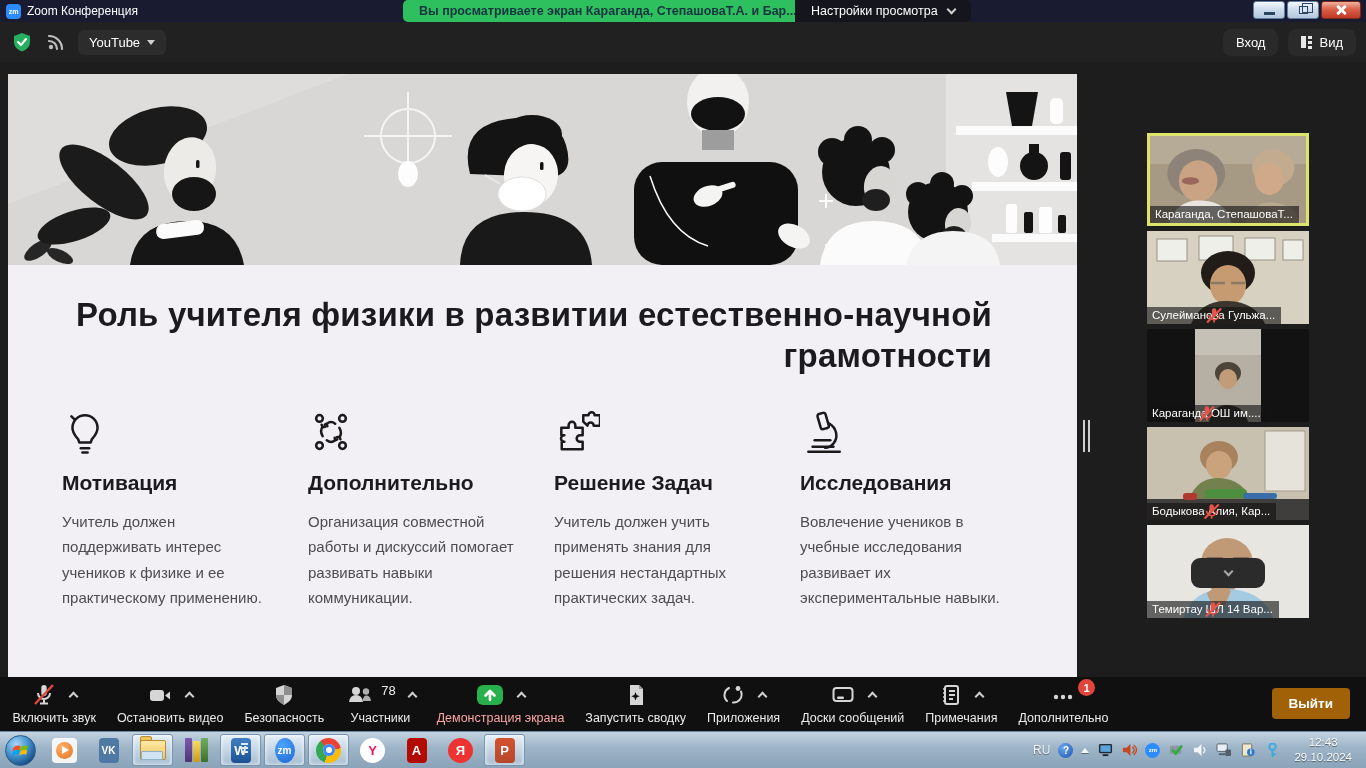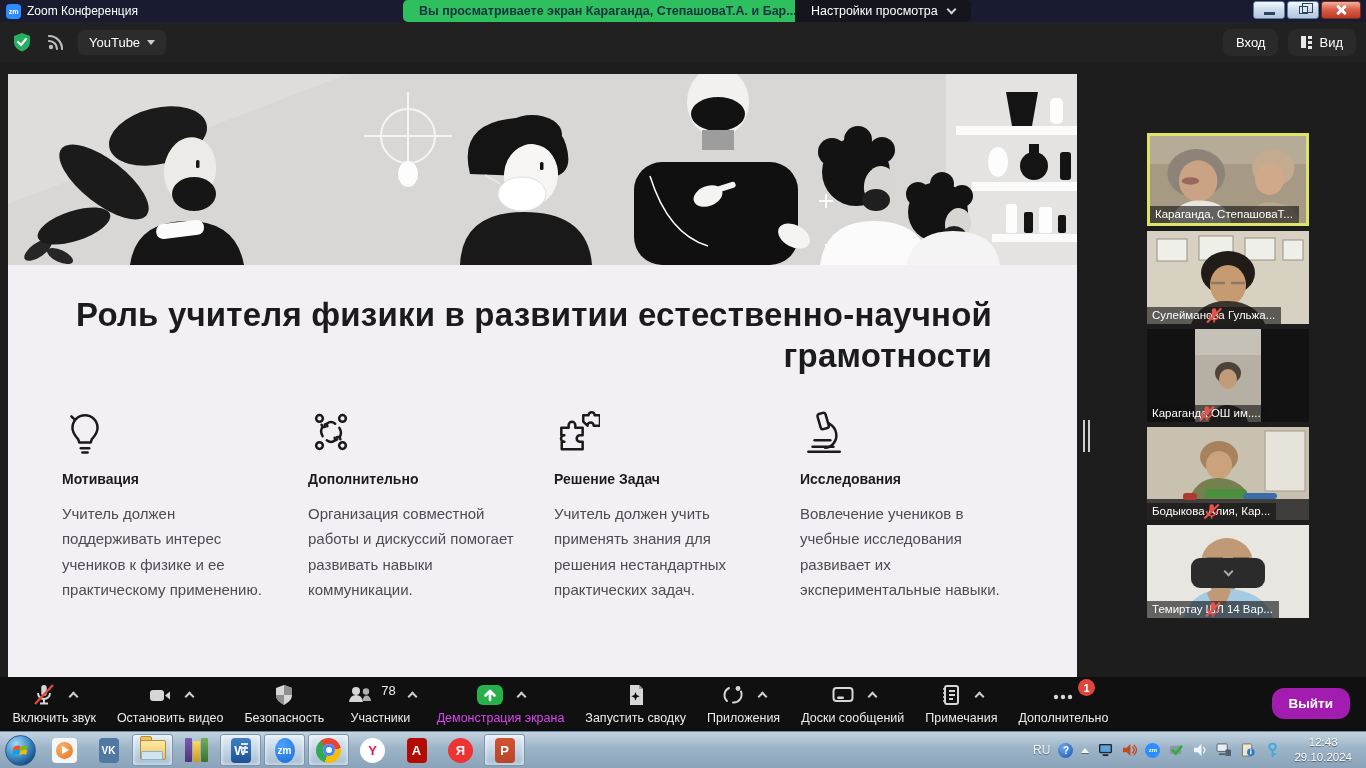--- a/index.html
+++ b/index.html
@@ -39,42 +39,42 @@
 
   
   .stage { position:absolute; top:62px; left:0; right:0; height:615px; background:#1d1d1d; }
   .slide { position:absolute; left:8px; top:12px; width:1069px; height:603px; background:#f2f0f5; overflow:hidden; }
   .hero { width:1069px; height:191px; display:block; }
   .slide-body { padding:30px 0 0 54px; }
   .slide-title { font-size:33px; font-weight:bold; color:#1b1b1f; line-height:1.24; width:930px; letter-spacing:.2px;text-align:right; }
   .cols { display:flex; margin-top:32px; }
   .col { width:246px; padding-right:34px; }
   .col-icon { height:46px; margin-bottom:16px; }
-  .col h2 { font-size:14px; font-weight:bold; color:#1b1b1f; margin-bottom:14px; }
+  .col h2 { font-size:21px; font-weight:bold; color:#1b1b1f; margin-bottom:14px; }
   .col p { font-size:15px; color:#4c4c52; line-height:1.7; }
 
   .drag-handle { position:absolute; left:1083px; top:358px; width:7px; height:32px; border-left:2px solid #cfcfcf; border-right:2px solid #cfcfcf; cursor:col-resize; }
 
   
   .thumbs { position:absolute; right:57px; top:133px; width:162px; }
   .thumb { width:162px; height:93px; margin-bottom:5px; position:relative; overflow:hidden; background:#333; }
   .thumb.active { border:3px solid #dce46a; box-shadow:0 0 0 1px #b9cf52 inset; }
   .thumb svg { position:absolute; inset:0; width:100%; height:100%; }
   .vname { position:absolute; left:0; bottom:0; max-width:100%; display:flex; align-items:center; gap:4px; background:rgba(18,18,18,.62); color:#fff; font-size:11.5px; padding:2px 6px 3px 5px; white-space:nowrap; overflow:hidden; }
   .more-btn { position:absolute; right:101px; top:558px; width:74px; height:30px; background:#2b2b2b; border-radius:9px; display:flex; align-items:center; justify-content:center; cursor:pointer; }
 
   
   .toolbar { position:absolute; top:677px; left:0; right:0; height:54px; background:#101010; display:flex; align-items:stretch; padding-left:2px; z-index:30; }
   .titem { display:flex; flex-direction:column; align-items:center; justify-content:center; padding:0 10.5px; cursor:pointer; position:relative; }
   .ticon-row { display:flex; align-items:center; gap:13px; height:24px; }
   .tlabel { color:#ececec; font-size:12.5px; margin-top:4px; white-space:nowrap; }
-  .titem.active .tlabel { color:#d946ef; }
+  .titem.active .tlabel { color:#fca5a5; }
   .badge { position:absolute; top:2px; margin-left:46px; min-width:17px; height:17px; border-radius:9px; background:#e0443a; color:#fff; font-size:11px; font-weight:bold; display:flex; align-items:center; justify-content:center; padding:0 4px; }
   .pcount { color:#ececec; font-size:13px; margin-left:-7px; margin-top:-10px; }
-  .leave-btn { position:absolute; right:16px; top:11px; background:#a21caf; color:#fff; font-size:13.5px; font-weight:bold; padding:8px 17px; border-radius:12px; cursor:pointer; }
+  .leave-btn { position:absolute; right:16px; top:11px; background:#a16207; color:#fff; font-size:13.5px; font-weight:bold; padding:8px 17px; border-radius:4px; cursor:pointer; }
 
   
   .taskbar { position:absolute; top:731px; left:0; right:0; height:37px; background:linear-gradient(#c2d3e1,#9db4c7 45%,#8aa3b9); border-top:1px solid #6b87a1; display:flex; align-items:center; padding-left:5px; z-index:40; }
   .orb { width:31px; height:31px; border-radius:50%; background:radial-gradient(circle at 35% 28%, #a8d8f8, #3f8ecb 45%, #154b80 80%); border:1px solid #2a5d8c; display:flex; align-items:center; justify-content:center; margin-right:8px; cursor:pointer; }
   .tb-app { width:41px; height:32px; display:flex; align-items:center; justify-content:center; border-radius:3px; margin-right:3px; cursor:pointer; }
   .tb-app.open { background:linear-gradient(rgba(235,244,252,.85), rgba(180,203,224,.6)); border:1px solid #7b95ae; box-shadow:inset 0 0 4px rgba(255,255,255,.9); }
   .ic-sq { width:20px; height:25px; border-radius:4px; display:flex; align-items:center; justify-content:center; font-weight:bold; color:#fff; }
   .wmp { background:#f4f6f8; border-radius:4px; width:25px; height:25px; display:flex; align-items:center; justify-content:center; }
   .wmp i { width:17px; height:17px; border-radius:50%; background:radial-gradient(circle at 35% 30%, #ffb26b, #e2711d); display:block; position:relative; }
   .wmp i:after { content:""; position:absolute; left:6px; top:4px; border-left:7px solid #fff; border-top:4.5px solid transparent; border-bottom:4.5px solid transparent; }

